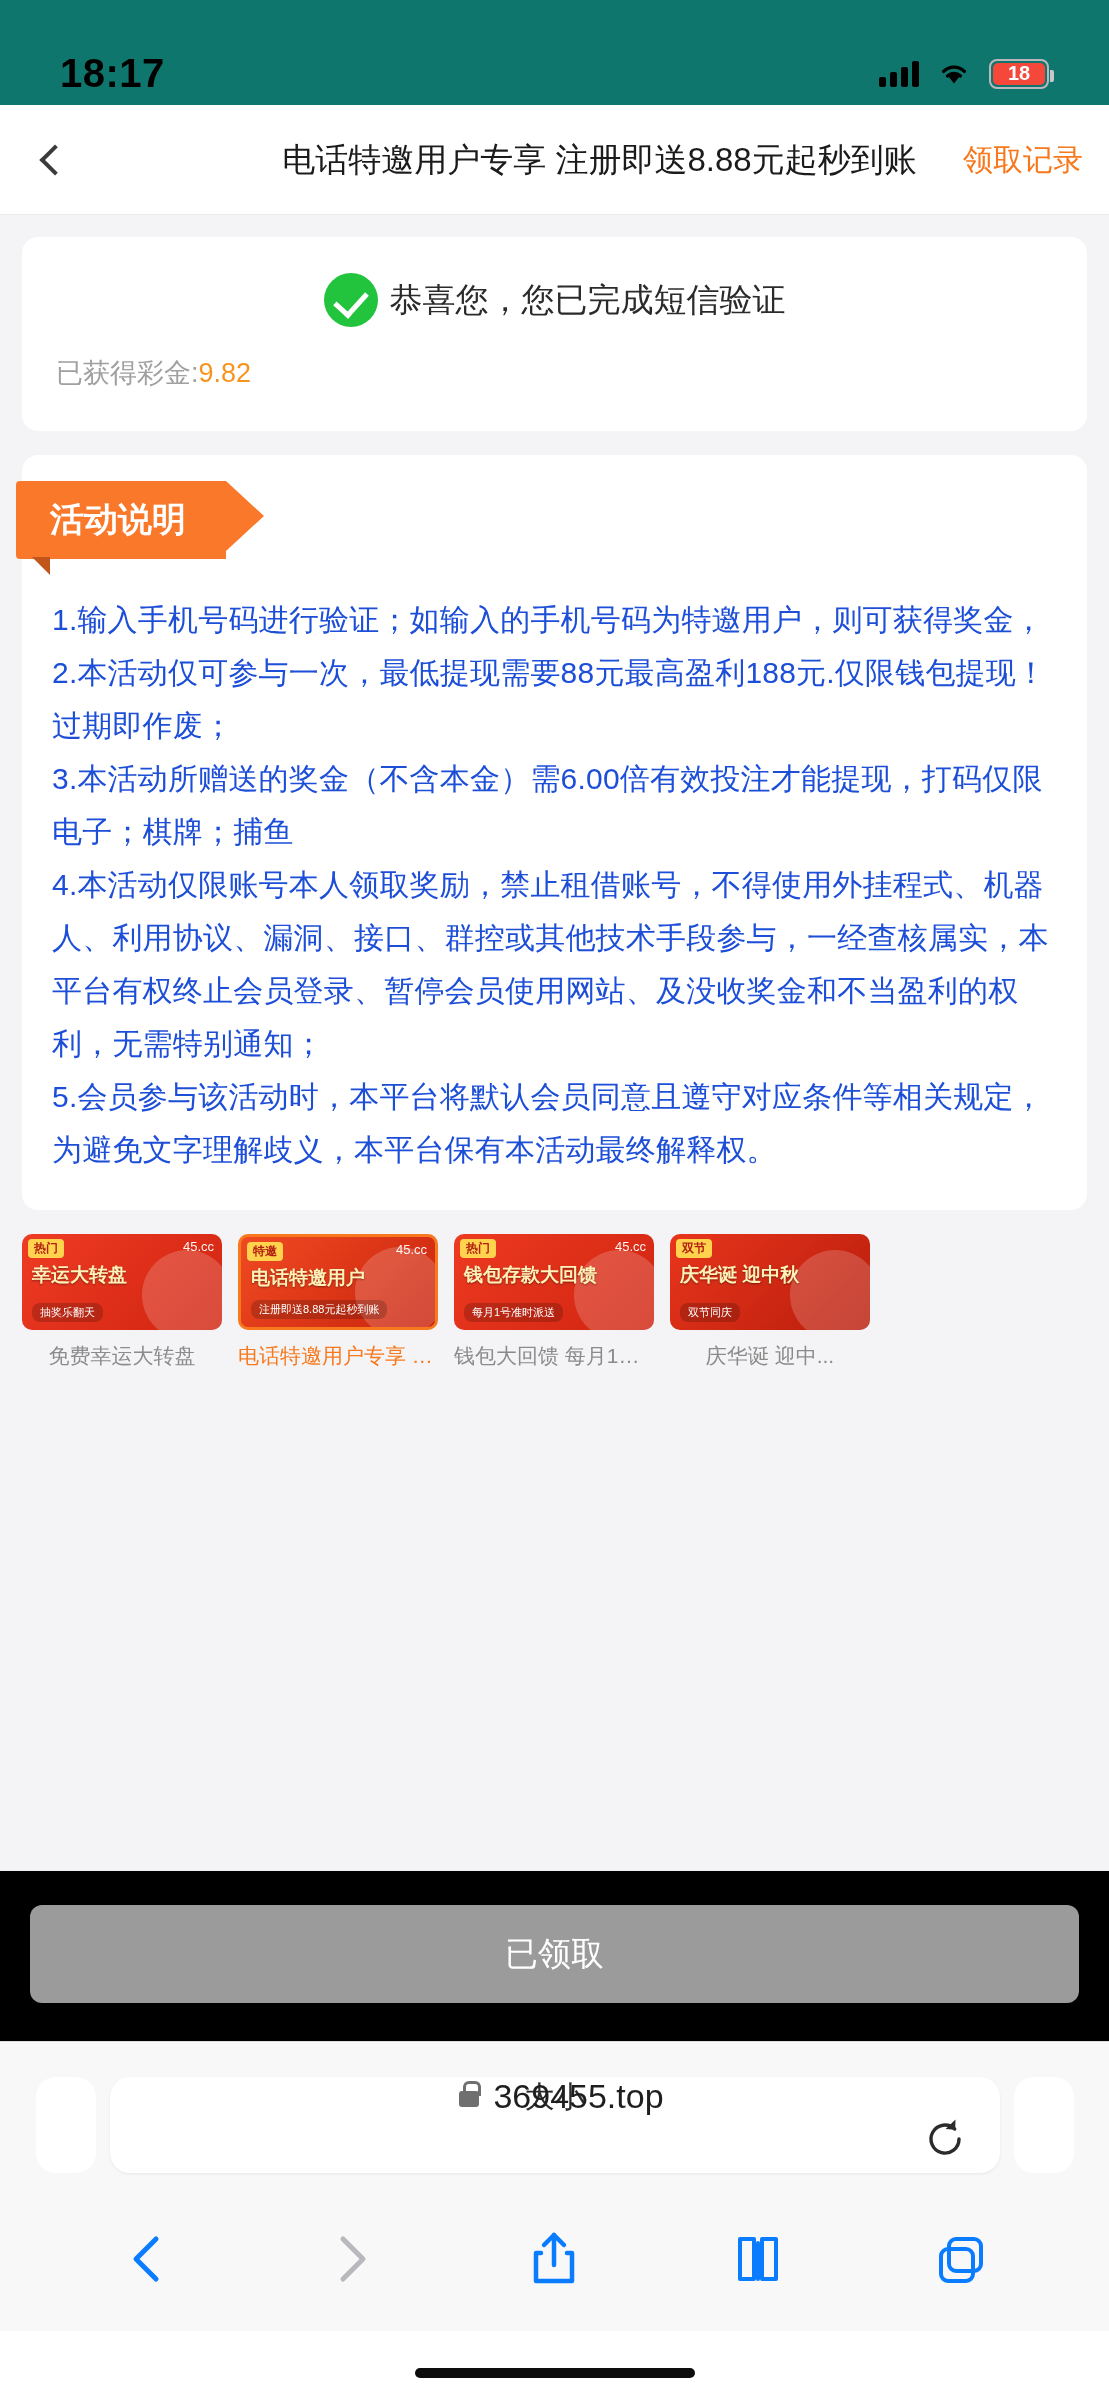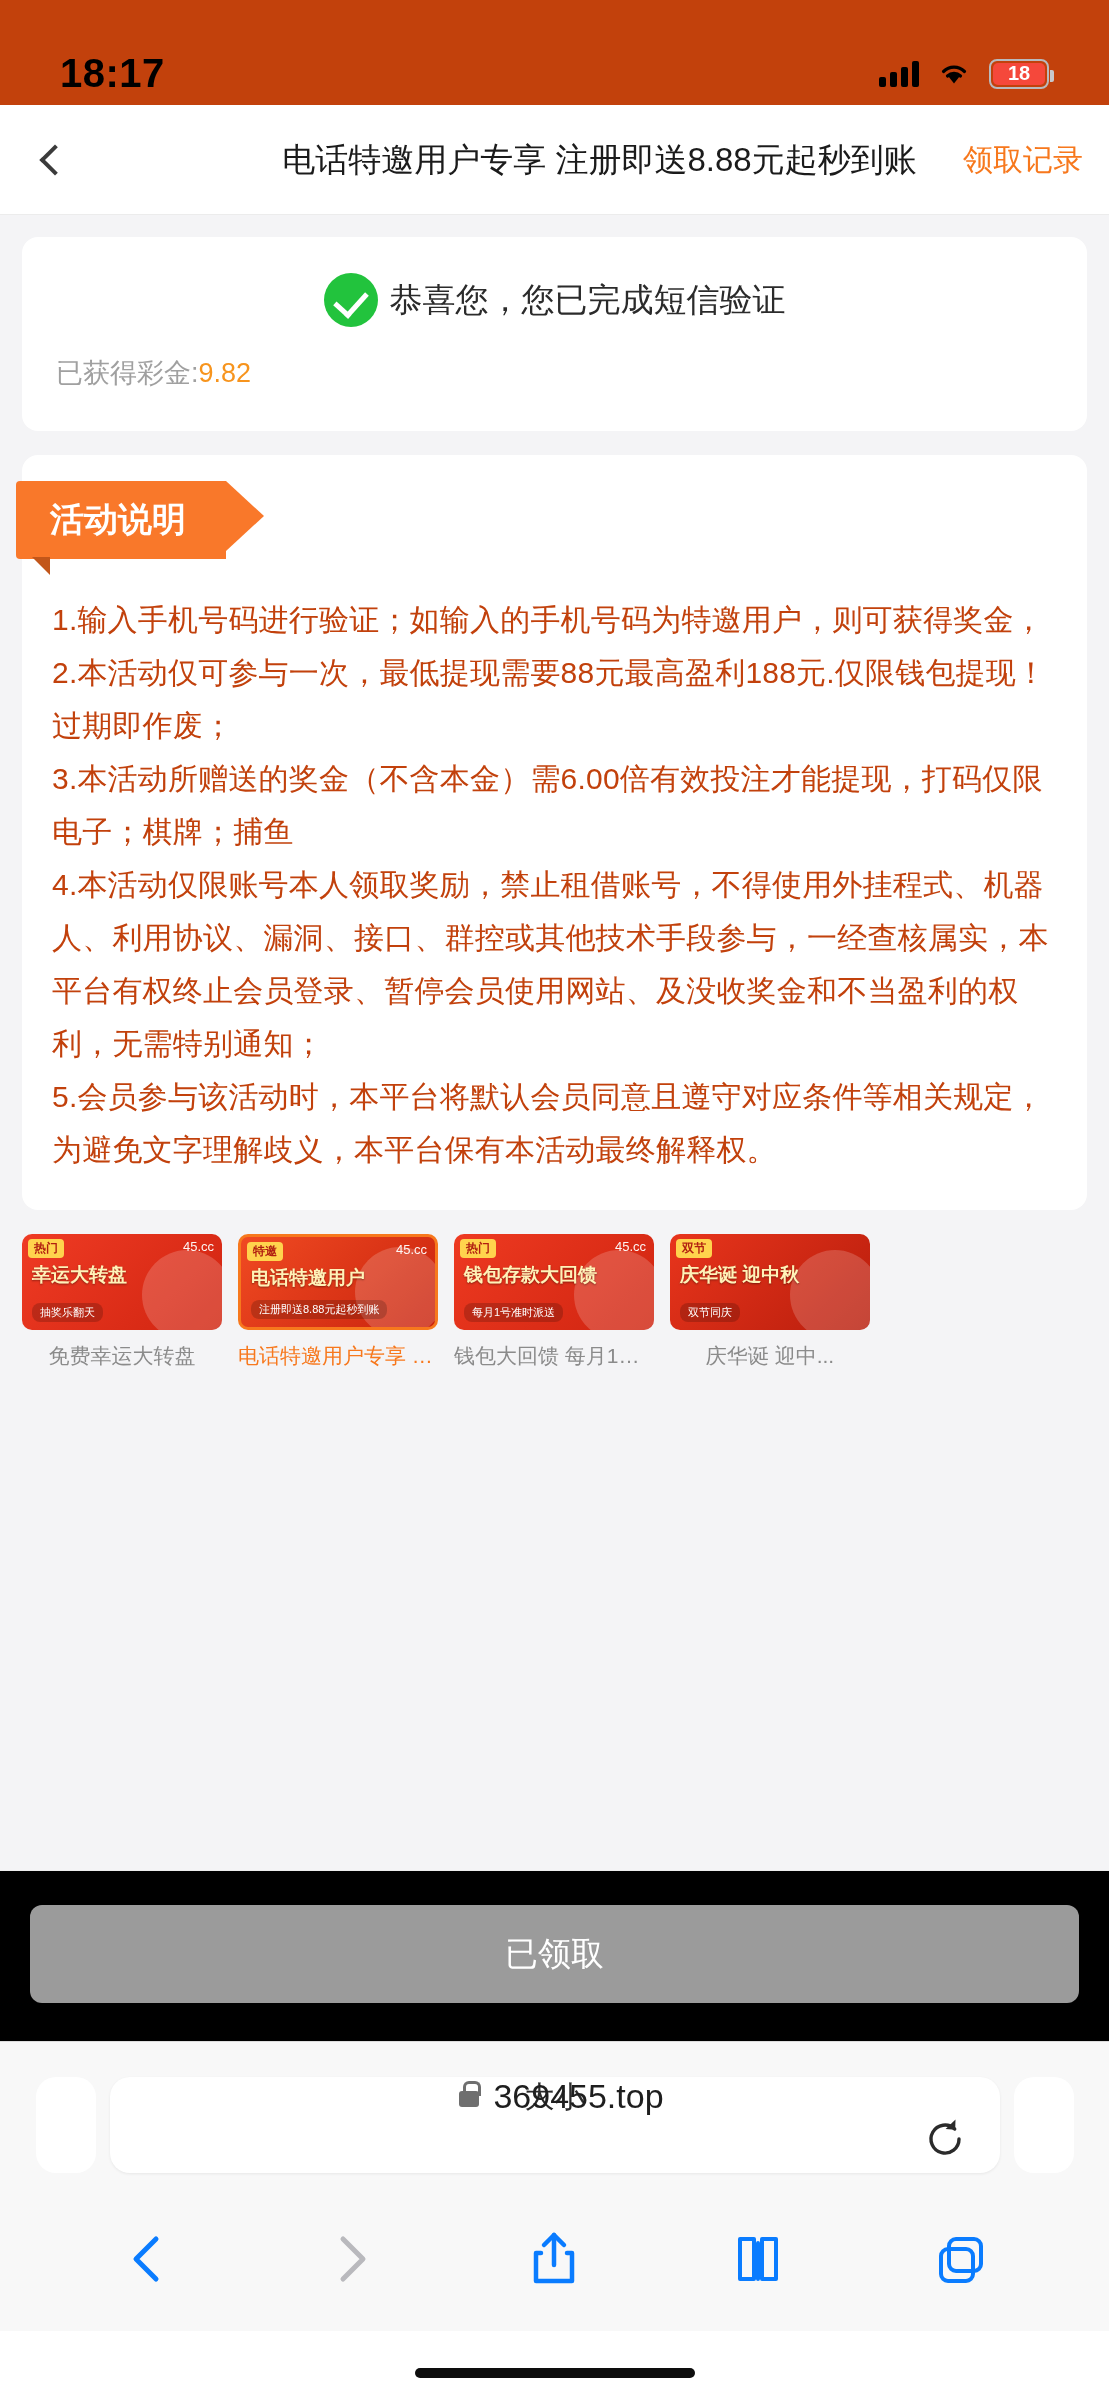--- a/index.html
+++ b/index.html
@@ -14,21 +14,21 @@
     overflow: hidden;
   }
 
   
   .status-bar {
     height: 105px;
     display: flex;
     align-items: center;
     justify-content: space-between;
     padding: 42px 60px 0 60px;
-    background: #c2410c;
+    background: #0f766e;
   }
   .status-time {
     font-size: 40px;
     font-weight: bold;
     color: #000;
     letter-spacing: 0.5px;
   }
   .status-right {
     display: flex;
     align-items: center;
@@ -209,21 +209,21 @@
     height: 0;
     border-left: 18px solid transparent;
     border-top: 18px solid #c2561a;
   }
   .rules-body {
     padding: 34px 30px 0 30px;
   }
   .rule-line {
     font-size: 30px;
     line-height: 53px;
-    color: #c2410c;
+    color: #1d4ed8;
     letter-spacing: 0.2px;
   }
 
   
   .banner-strip {
     display: flex;
     gap: 16px;
     overflow: hidden;
     padding: 4px 0 10px 0;
   }

